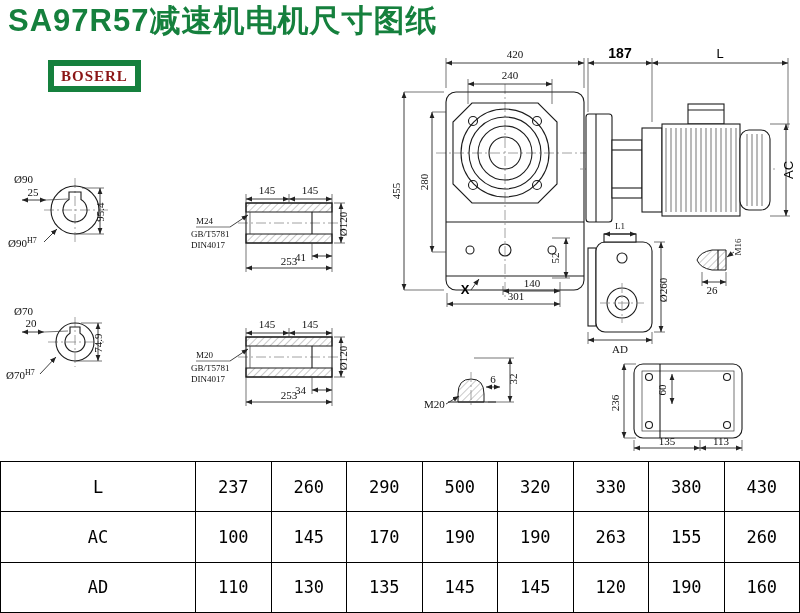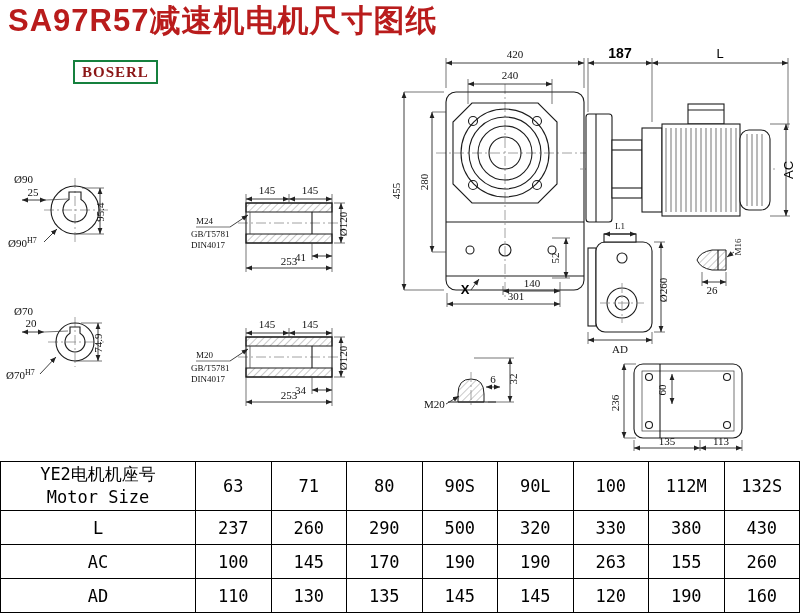--- a/index.html
+++ b/index.html
@@ -1,20 +1,20 @@
 <!DOCTYPE html>
 <html><head>
 <meta charset="utf-8">
 <style>
   * { margin:0; padding:0; box-sizing:border-box; }
   html,body { width:800px; height:613px; background:#fff; overflow:hidden; position:relative;
               font-family:"Liberation Sans", sans-serif; }
   .page-title { position:absolute; left:8px; top:0; z-index:3; font-size:31px; font-weight:bold;
-                color:#b91c1c; letter-spacing:1px; }
-  .logo-box { position:absolute; left:73px; top:60px; z-index:3; border:2px solid #15803d;
+                color:#15803d; letter-spacing:1px; }
+  .logo-box { position:absolute; left:48px; top:60px; z-index:3; border:6px solid #15803d;
               color:#8b1616; font-family:"Liberation Serif", serif; font-weight:bold;
               font-size:15px; line-height:18px; padding:1px 7px; letter-spacing:1px; background:#fff; }
   svg.drawing { position:absolute; left:0; top:0; z-index:1; }
 
   
   .ln   { stroke:#1c1c1c; stroke-width:1.1; fill:none; }
   .lnf  { stroke:#1c1c1c; stroke-width:1.1; fill:#fff; }
   .thin { stroke:#3a3a3a; stroke-width:0.7; fill:none; }
   .dim  { stroke:#2a2a2a; stroke-width:0.9; fill:none; }
   .cl   { stroke:#8a8a8a; stroke-width:0.8; fill:none; stroke-dasharray:10 3 2 3; }
@@ -330,34 +330,20 @@
     <col>
       <col>
       <col>
       <col>
       <col>
       <col>
       <col>
       <col>
   </colgroup>
   <tbody>
-      <tr class="hdr">
-    <th class="hdr-cell">
-      <div>YE2电机机座号</div>
-      <div>Motor Size</div>
-    </th>
-    <th>63</th>
-    <th>71</th>
-    <th>80</th>
-    <th>90S</th>
-    <th>90L</th>
-    <th>100</th>
-    <th>112M</th>
-    <th>132S</th>
-  </tr>
   <tr class="row">
     <th>L</th>
     <td>237</td>
     <td>260</td>
     <td>290</td>
     <td>500</td>
     <td>320</td>
     <td>330</td>
     <td>380</td>
     <td>430</td>

